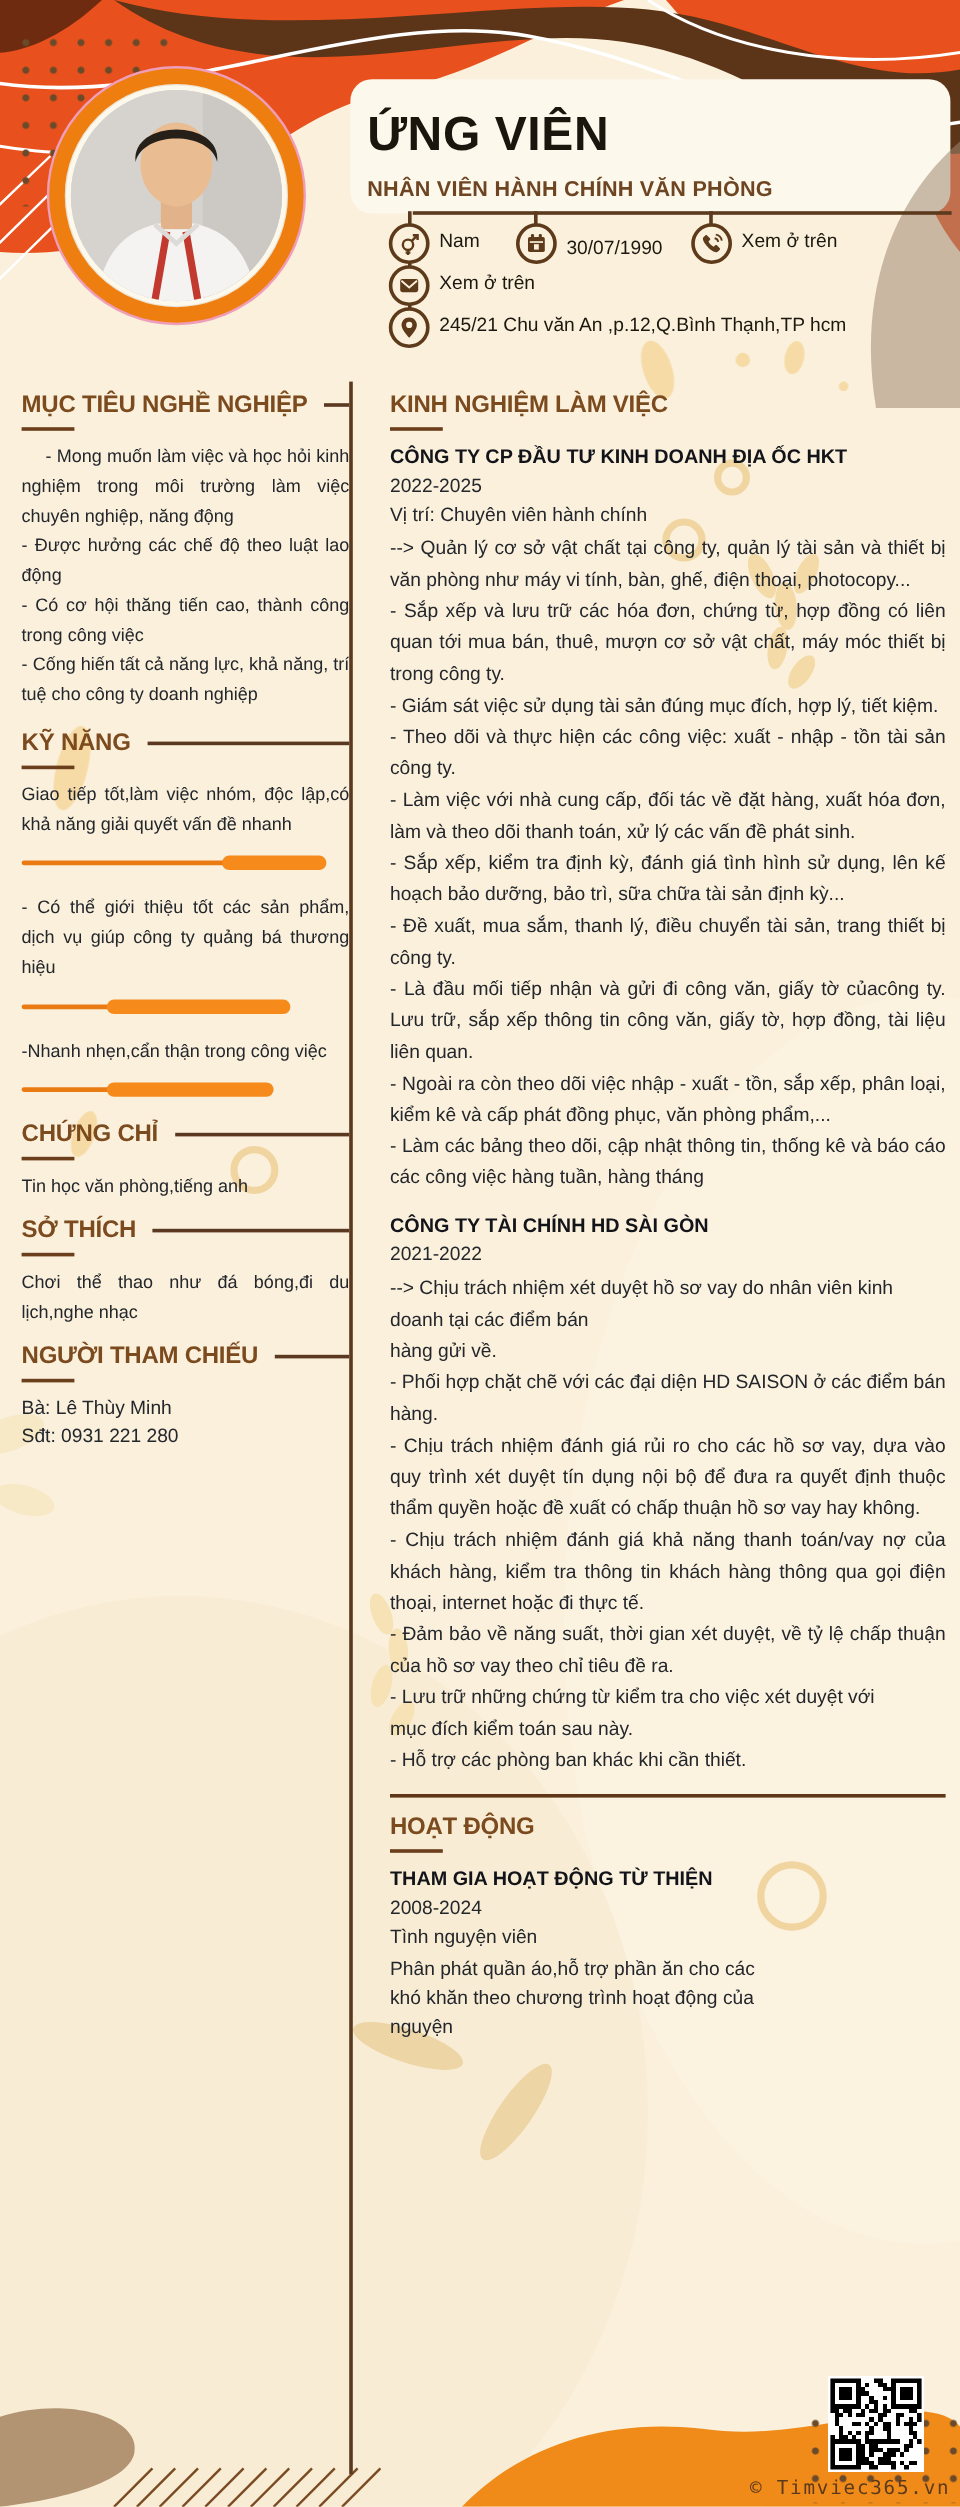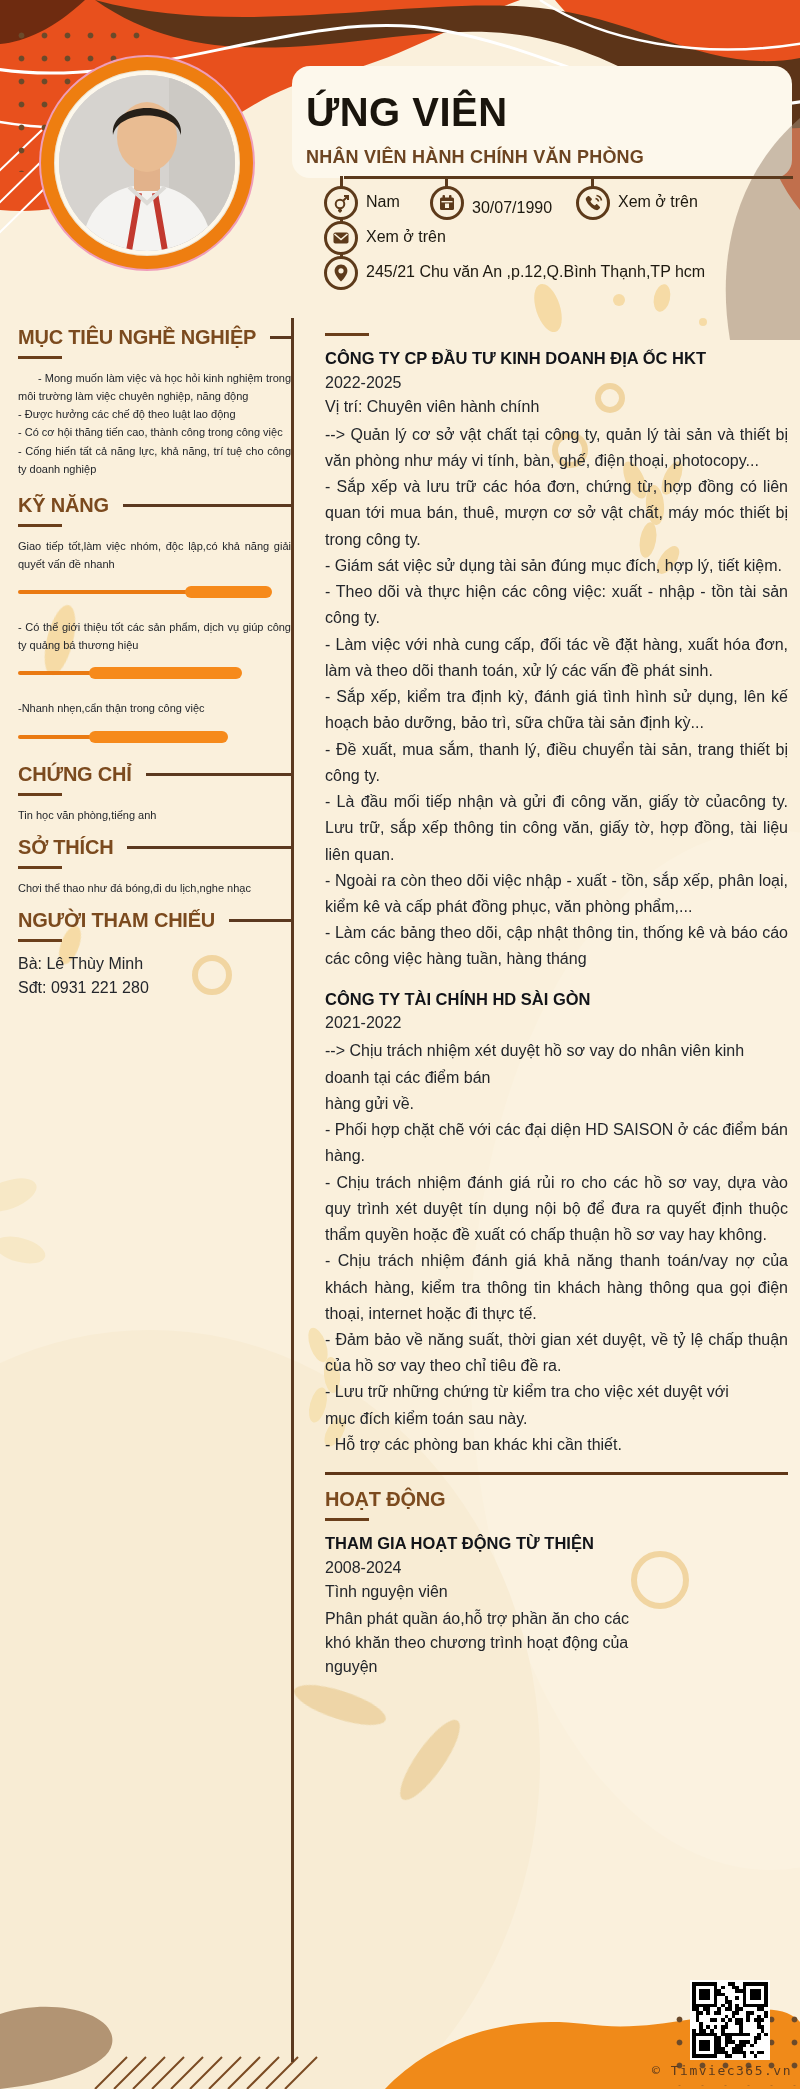--- a/index.html
+++ b/index.html
@@ -24,40 +24,40 @@
   .c-label{position:absolute;z-index:3;font-size:16px;color:#1c180f;white-space:nowrap;}
   
   .v-divider{position:absolute;left:291px;top:318px;width:3px;height:1744px;background:#5b3920;z-index:2;}
   .col{position:absolute;z-index:3;}
   .col-left{left:18px;top:326px;width:273px;}
   .col-right{left:325px;top:326px;width:463px;}
   .sec-head{display:flex;align-items:center;}
   .sec-head h2{margin:0;font-size:20px;font-weight:bold;color:#7b4a1e;letter-spacing:-.2px;}
   .sec-head .rule{flex:1;height:3px;background:#5b3920;margin-left:14px;}
   .underbar{width:44px;height:3px;background:#6b3f1b;margin:7px 0 10px 0;}
-  .body-just{font-size:11px;line-height:1.65;color:#23262b;text-align:justify;white-space:pre-line;margin:0;}
+  .body-just{font-size:15px;line-height:1.65;color:#23262b;text-align:justify;white-space:pre-line;margin:0;}
   .col-right .body-just{font-size:16px;}
   .skill{margin:0;}
   .skill-bar{position:relative;height:12px;margin:13px 0 20px 0;}
   .bar-track{position:absolute;left:0;top:4px;height:4px;background:#ea7a12;border-radius:2px;}
   .bar-thick{position:absolute;top:0;height:12px;background:#f68a1b;border-radius:8px;}
   .ln{font-size:16px;line-height:1.5;color:#23262b;}
   .ln-b{font-weight:bold;color:#121419;font-size:16.5px;}
   .hr3{height:3px;background:#5f3617;margin:14px 0 13px 0;}
   .desc{margin-top:3px;}
   .desc-right{line-height:1.64;}
   .job2{margin-top:14px;}
   .mb16{margin-bottom:16px;}
   .mb12{margin-bottom:12px;}
   .mt12{margin-top:12px;}
   .act-desc{line-height:1.5;}
   
   .qr-wrap{position:absolute;left:690px;top:1980px;width:80px;height:80px;background:#fff;padding:2px;box-sizing:border-box;z-index:4;}
   .watermark{position:absolute;right:8px;top:2063px;z-index:5;font-family:"DejaVu Sans Mono",monospace;
-    font-size:13px;letter-spacing:1.5px;color:#5b3a1d;}
+    font-size:16px;letter-spacing:1.5px;color:#5b3a1d;}
 </style>
 </head>
 <body>
 
 <div class="page">
 
   <svg class="bg-decor" width="800" height="2089" viewBox="0 0 2089 2089" style="width:800px;height:2089px" preserveAspectRatio="none"></svg>
   <svg class="bg-decor" width="800" height="2089" viewBox="0 0 800 2089">
 
     <ellipse cx="770" cy="1350" rx="300" ry="520" fill="#fbf2e0"></ellipse>
@@ -285,20 +285,23 @@
       <div class="underbar"></div>
       <div class="ln">Bà: Lê Thùy Minh</div>
       <div class="ln">Sđt: 0931 221 280</div>
     </section>
   </div>
 
   <div class="col col-right">
 
 
     <section>
+      <div class="sec-head">
+          <h2>KINH NGHIỆM LÀM VIỆC</h2>
+        </div>
       <div class="underbar"></div>
 
       <div class="job">
         <div class="ln ln-b">CÔNG TY CP ĐẦU TƯ KINH DOANH ĐỊA ỐC HKT</div>
         <div class="ln">2022-2025</div>
         <div class="ln">Vị trí: Chuyên viên hành chính</div>
         <p class="body-just desc desc-right">--&gt; Quản lý cơ sở vật chất tại công ty, quản lý tài sản và thiết bị văn phòng như máy vi tính, bàn, ghế, điện thoại, photocopy...
 - Sắp xếp và lưu trữ các hóa đơn, chứng từ, hợp đồng có liên quan tới mua bán, thuê, mượn cơ sở vật chất, máy móc thiết bị trong công ty.
 - Giám sát việc sử dụng tài sản đúng mục đích, hợp lý, tiết kiệm.
 - Theo dõi và thực hiện các công việc: xuất - nhập - tồn tài sản công ty.

